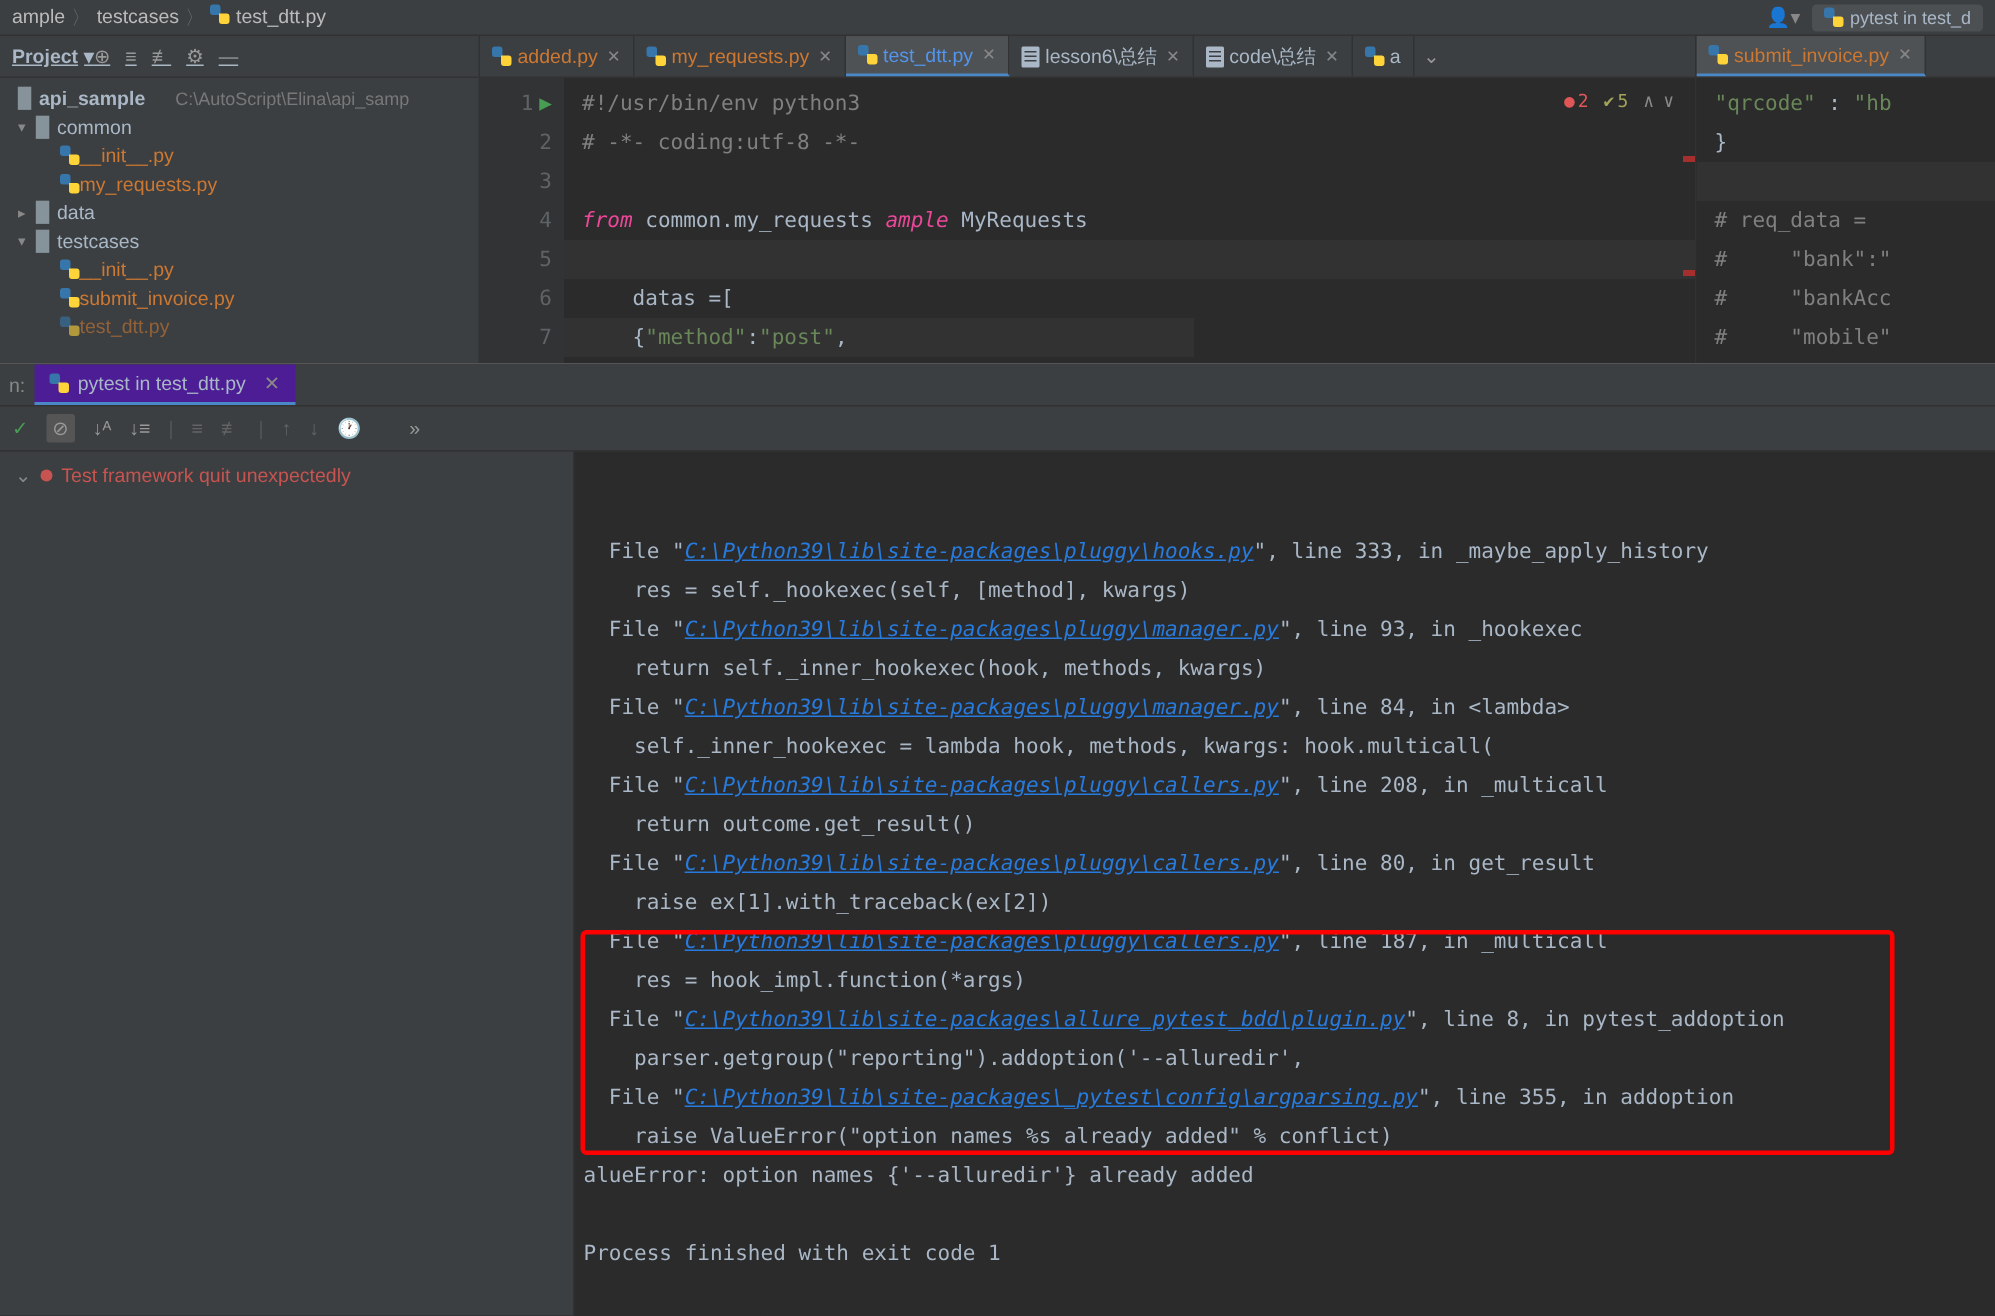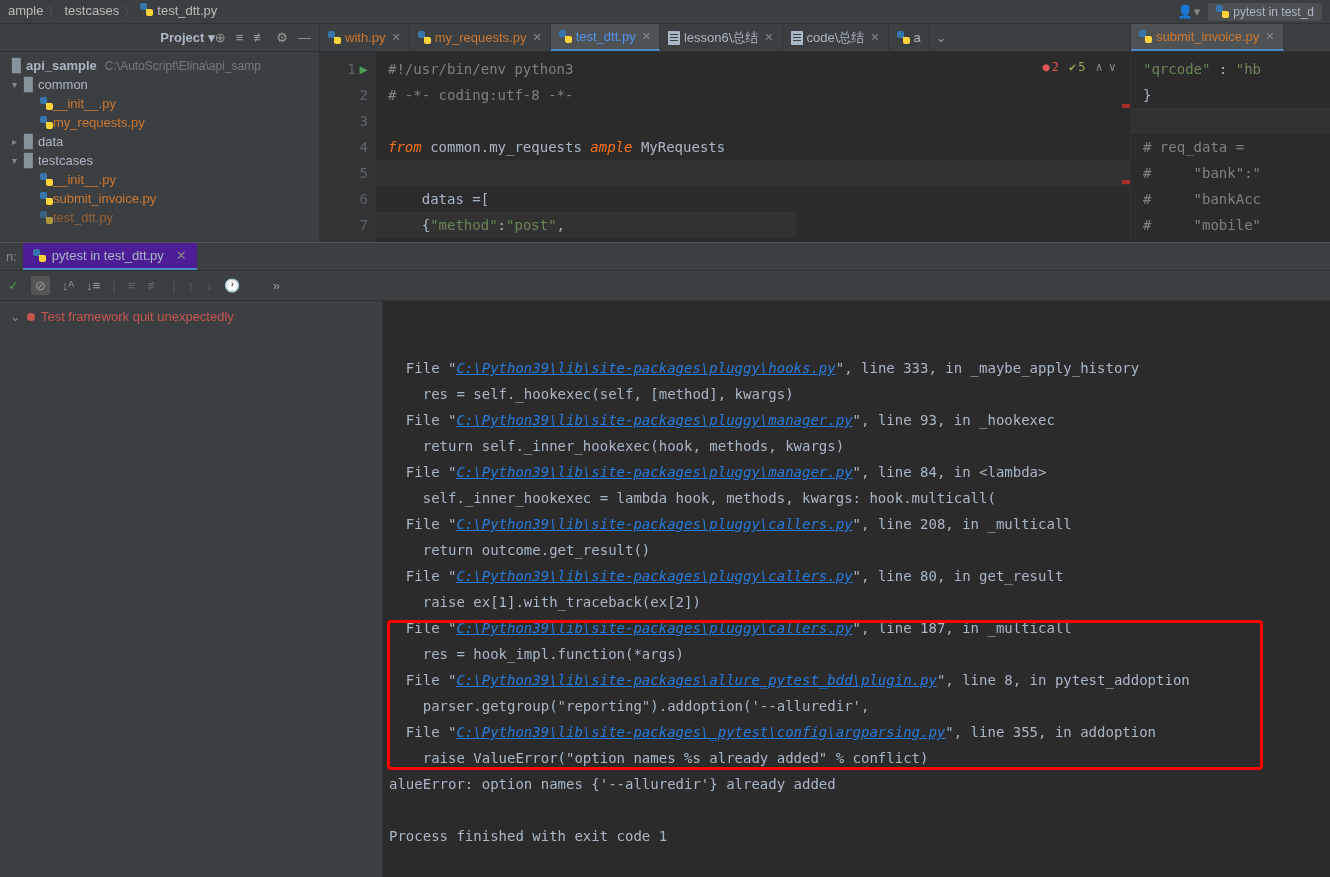--- a/index.html
+++ b/index.html
@@ -28,46 +28,46 @@
 .top-right { display: flex; align-items: center; gap: 8px; }
 .run-config { display: flex; align-items: center; gap: 4px; background: #4c5052; padding: 2px 8px; border-radius: 3px; font-size: 12px; justify-content: center; }
 
 
 .main-layout { display: flex; height: calc(100% - 24px); flex-direction: column; }
 .upper { display: flex; height: 268px; }
 .lower { flex: 1; display: flex; flex-direction: column; border-top: 1px solid #555; }
 
 
 .project-panel { width: 320px; background: #3c3f41; border-right: 1px solid #323232; display: flex; flex-direction: column; }
-.project-header { height: 28px; display: flex; align-items: center; justify-content: flex-end; padding: 0 8px; border-bottom: 1px solid #323232; }
+.project-header { height: 28px; display: flex; align-items: center; justify-content: flex-start; padding: 0 8px; border-bottom: 1px solid #323232; text-decoration: underline; }
 .project-title { display: flex; align-items: center; gap: 4px; font-weight: bold; font-size: 13px; }
 .project-actions { display: flex; gap: 10px; color: #999; }
 .project-actions span { cursor: pointer; }
 .tree { padding: 4px 0; overflow: hidden; }
 .tree-item { display: flex; align-items: center; padding: 2px 0; font-size: 13px; white-space: nowrap; }
 .tree-item .indent { display: inline-block; }
 .tree-item .arrow { width: 12px; color: #888; font-size: 10px; }
 .tree-item .folder-icon { color: #87939a; margin-right: 4px; }
-.path-hint { color: #787878; font-size: 12px; margin-left: 8px; }
+.path-hint { color: #787878; font-size: 12px; margin-left: 20px; }
 .orange { color: #cc7832; }
 .blue-text { color: #5394ec; }
 
 
 .editor-area { flex: 1; display: flex; flex-direction: column; background: #2b2b2b; }
 .editor-tabs { height: 28px; background: #3c3f41; display: flex; align-items: center; border-bottom: 1px solid #323232; overflow: hidden; }
 .editor-tab { display: flex; align-items: center; gap: 4px; padding: 0 8px; height: 100%; font-size: 13px; border-right: 1px solid #323232; }
 .editor-tab.active { background: #4e5254; border-bottom: 2px solid #4a88c7; }
 .editor-tab .close { color: #888; margin-left: 2px; font-size: 11px; }
 .editor-content { flex: 1; display: flex; background: #2b2b2b; position: relative; font-family: Consolas, monospace; font-size: 14px; }
 .gutter { width: 56px; background: #313335; color: #606366; text-align: right; padding: 4px 8px 4px 0; line-height: 26px; }
 .gutter-line { height: 26px; display: flex; justify-content: flex-end; align-items: center; gap: 4px; }
 .code-body { flex: 1; padding: 4px 0; line-height: 26px; position: relative; }
 .code-line { height: 26px; padding-left: 12px; white-space: pre; }
 .code-line.hl { background: #323232; }
-.kw { color: #f97316; font-style: italic; text-align: center; }
+.kw { color: #ec4899; font-style: italic; text-align: center; }
 .str { color: #6a8759; }
 .cmt { color: #808080; }
 .run-icon { color: #499c54; }
 
 .editor-status { position: absolute; top: 2px; right: 14px; display: flex; align-items: center; gap: 10px; font-size: 12px; }
 .err-badge { color: #e05555; display: flex; align-items: center; gap: 2px; }
 .warn-badge { color: #a3a35a; display: flex; align-items: center; gap: 2px; }
 .nav-arrows { color: #888; display: flex; gap: 6px; }
 
 
@@ -183,21 +183,21 @@
           <span class="py-glyph"></span>
           <span class="orange">test_dtt.py</span>
         </div>
       </div>
     </div>
 
     <div class="editor-area">
       <div class="editor-tabs">
         <div class="editor-tab">
           <span class="py-glyph"></span>
-          <span class="orange">with.py</span>
+          <span class="orange">added.py</span>
           <span class="close">✕</span>
         </div>
         <div class="editor-tab">
           <span class="py-glyph"></span>
           <span class="orange">my_requests.py</span>
           <span class="close">✕</span>
         </div>
         <div class="editor-tab active">
           <span class="py-glyph"></span>
           <span class="blue-text">test_dtt.py</span>

